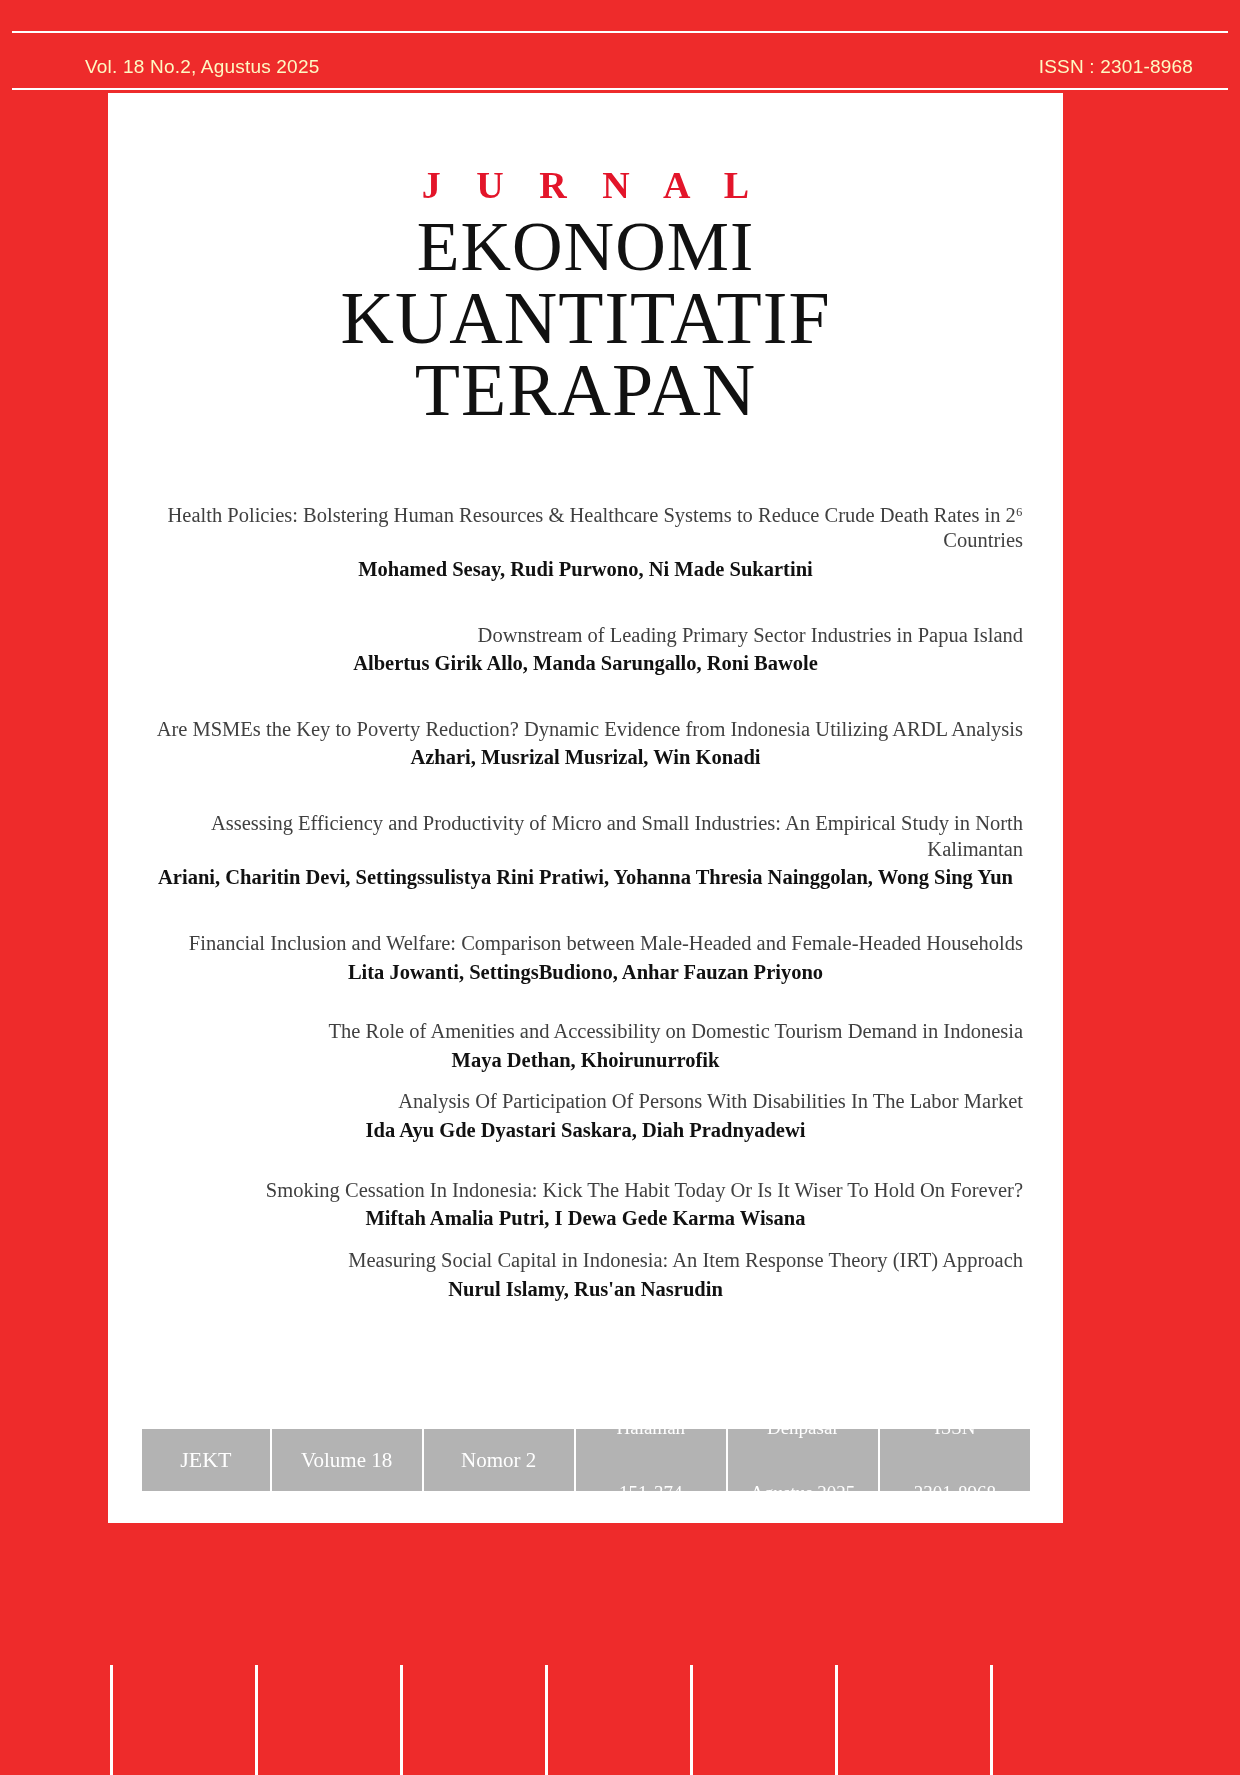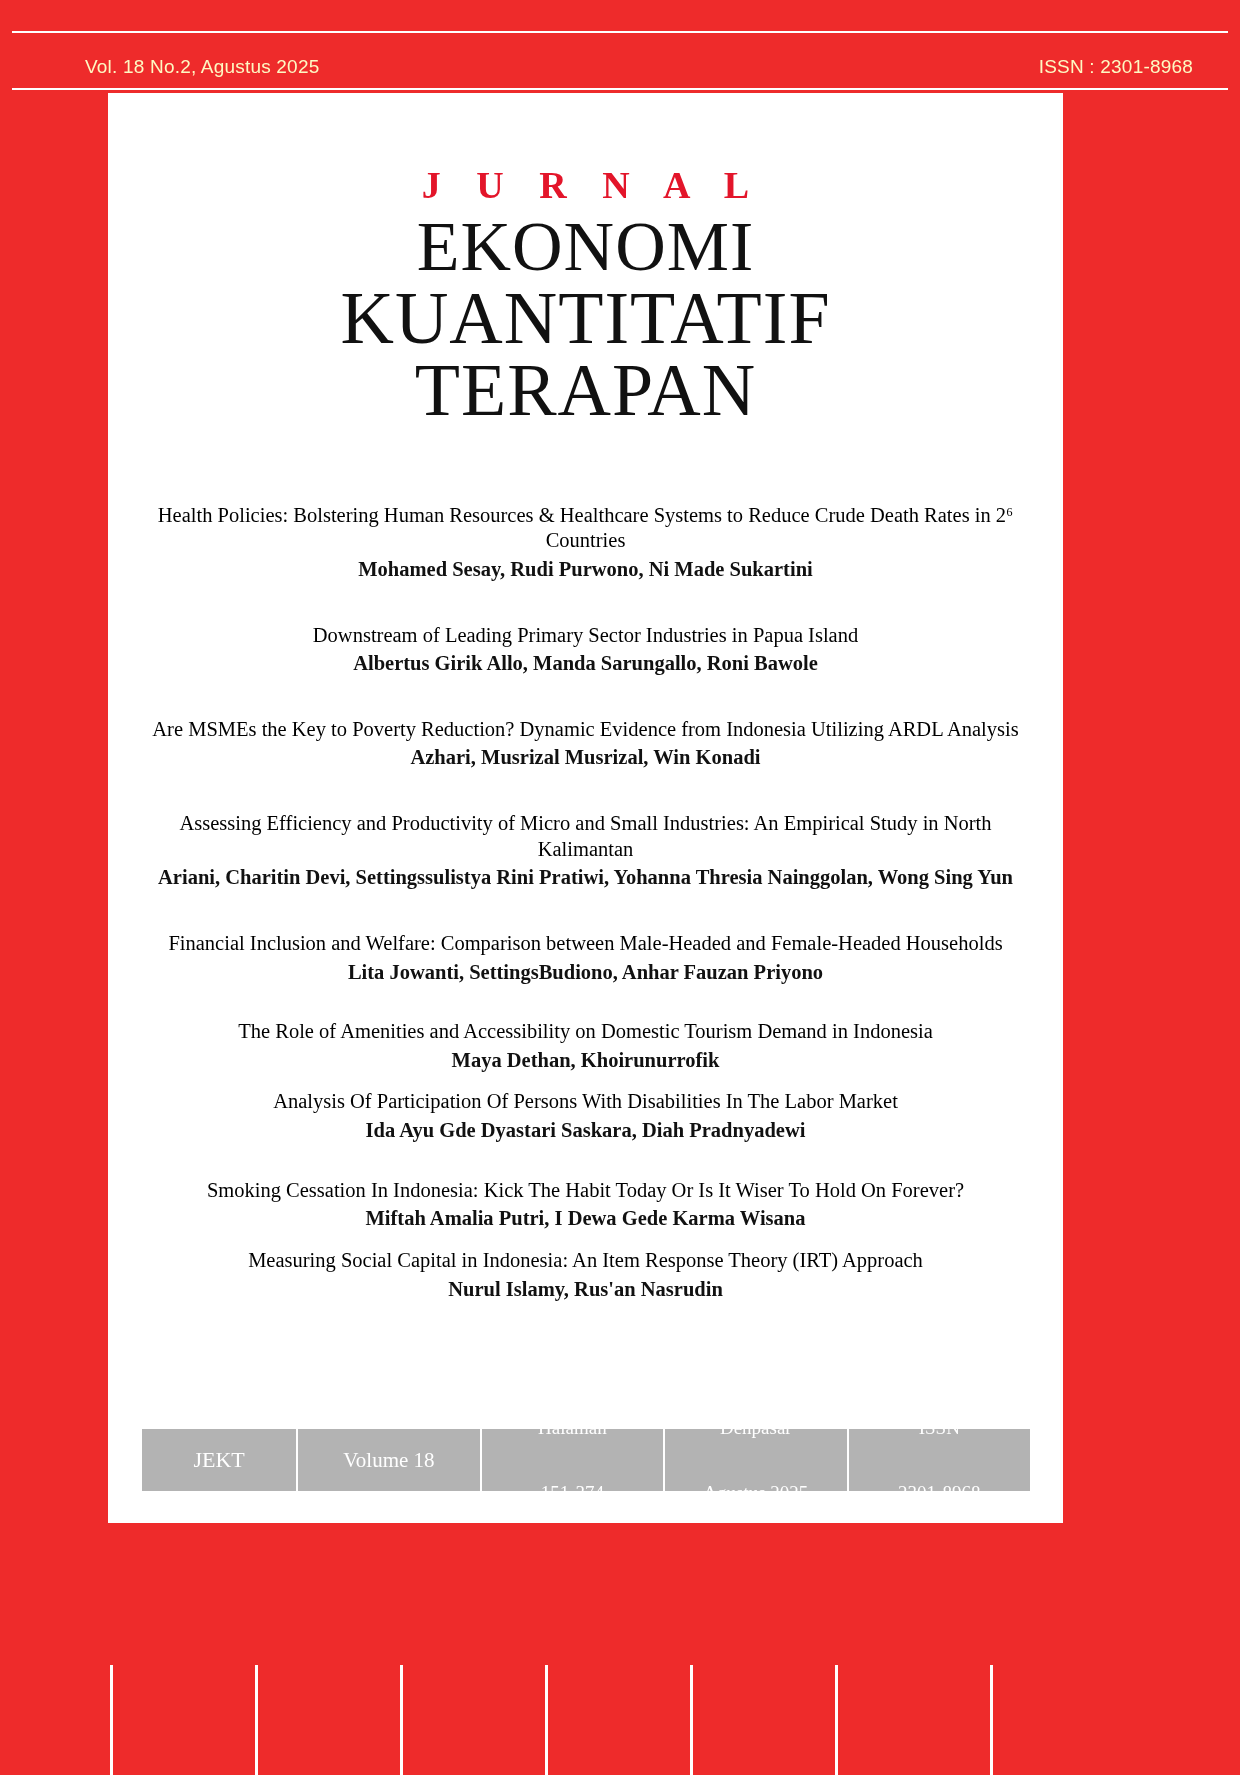--- a/index.html
+++ b/index.html
@@ -119,22 +119,23 @@
   .articles {
     margin: 76px 40px 0 40px;
   }
   .article {
     text-align: center;
     margin-bottom: 26px;
   }
   .article .title {
     font-family: "Liberation Serif", serif;
     font-size: 20.5px;
-    color: #000000;
+    color: #404040;
     line-height: 1.25;
+    text-align: right;
   }
   .article .authors {
     font-family: "Liberation Serif", serif;
     font-size: 20.5px;
     font-weight: bold;
     color: #111111;
     line-height: 1.3;
     margin-top: 2px;
   }
   .gap-lg { margin-bottom: 40px; }
@@ -243,20 +244,23 @@
 
     </div>
 
     <div class="footer-table">
       <div class="fcell jekt">
         <span class="l">JEKT</span>
       </div>
       <div class="fcell">
         <span class="l">Volume 18</span>
       </div>
+      <div class="fcell">
+        <span class="l">Nomor 2</span>
+      </div>
       <div class="fcell small">
         <span class="l">Halaman</span>
         <span class="l">151-374</span>
       </div>
       <div class="fcell small">
         <span class="l">Denpasar</span>
         <span class="l">Agustus 2025</span>
       </div>
       <div class="fcell small">
         <span class="l">ISSN</span>

